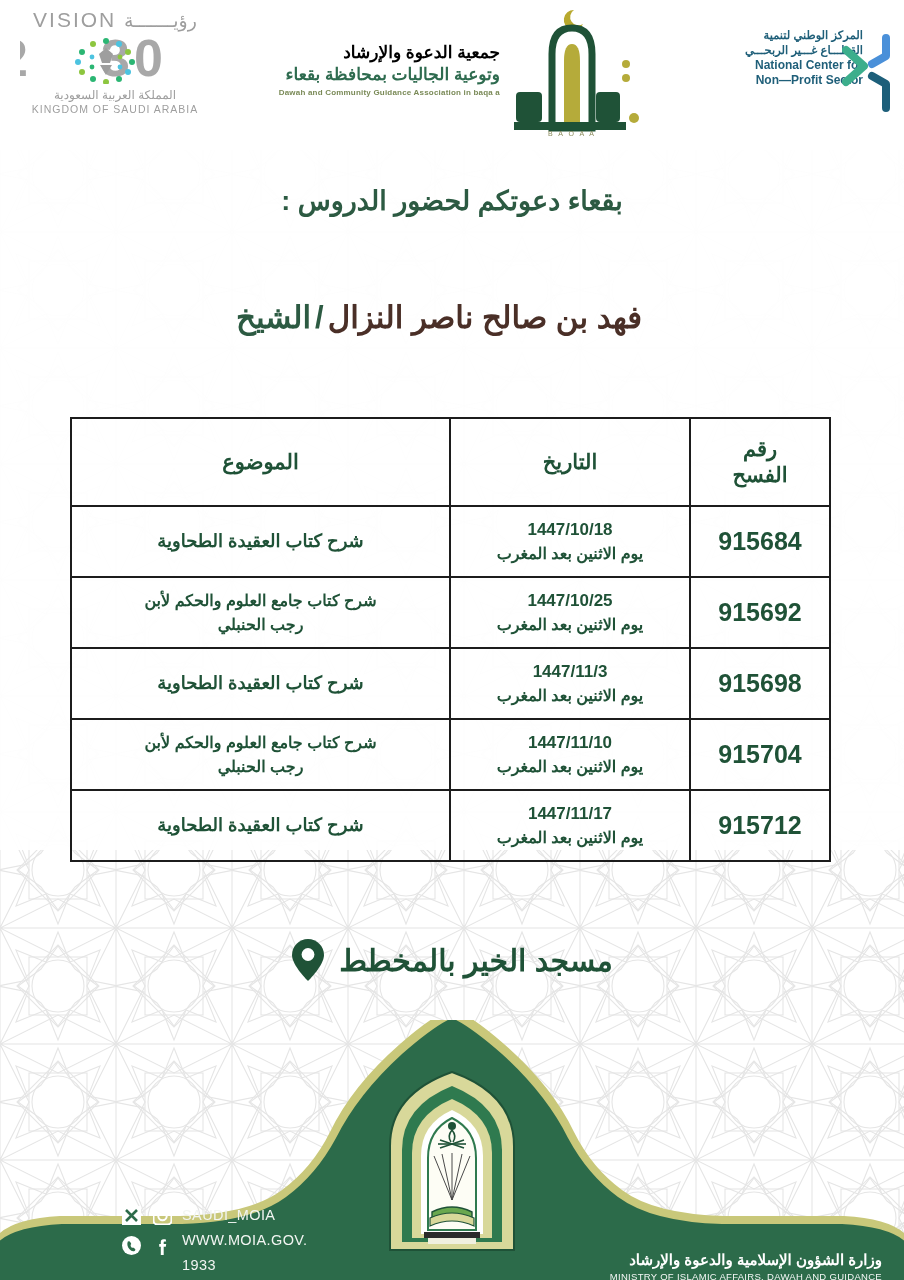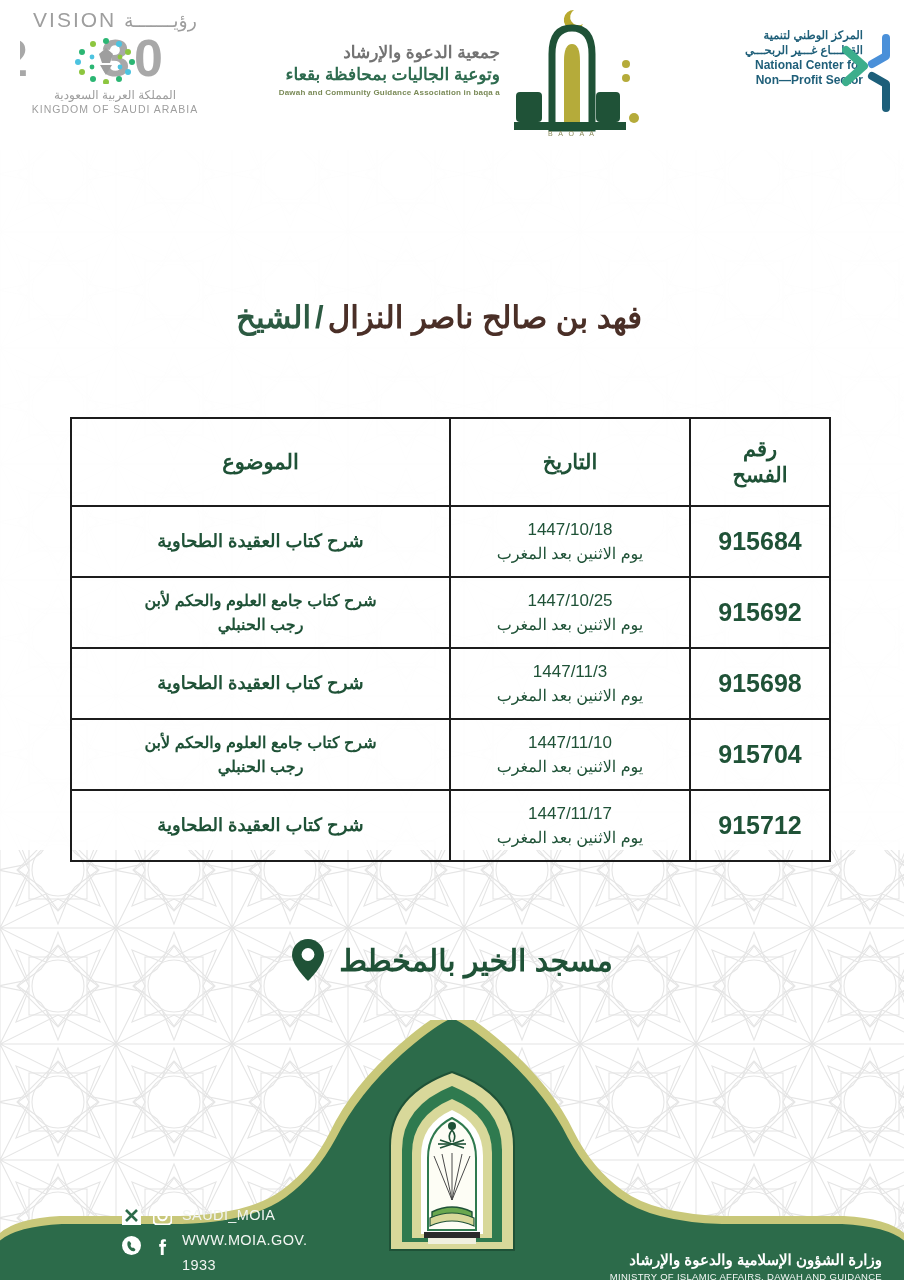--- a/index.html
+++ b/index.html
@@ -47,21 +47,21 @@
   .v-kingdom{
     position:absolute;left:0;top:80px;width:190px;text-align:center;
     color:#9e9e9e;font-size:12px;line-height:14px;
   }
   .v-kingdom .en{font-size:10.5px;letter-spacing:1px;}
 
   .baqaa-text{
     position:absolute;right:150px;top:36px;width:230px;
     text-align:right;color:#2e6b4f;direction:rtl;
   }
-  .baqaa-text .l1{font-size:17px;font-weight:700;line-height:22px;color:#737373;}
+  .baqaa-text .l1{font-size:17px;font-weight:700;line-height:22px;color:#000000;}
   .baqaa-text .l2{font-size:17px;font-weight:700;line-height:22px;color:#2e6b4f;text-align:right;}
   .baqaa-text .l3{font-size:8px;font-weight:600;letter-spacing:.2px;color:#7a8a57;direction:ltr;text-align:right;margin-top:2px;}
   .baqaa-mark{position:absolute;right:0;top:0;width:140px;height:130px;}
 
   .ncnp-text{
     position:absolute;right:32px;top:0;width:160px;text-align:right;direction:rtl;
   }
   .ncnp-text .ar{color:#1f5f79;font-size:11.5px;font-weight:700;line-height:15px;}
   .ncnp-text .en{color:#1f5f79;font-size:12px;font-weight:700;line-height:15px;direction:ltr;text-align:right;}
   .ncnp-mark{position:absolute;right:-5px;top:6px;width:58px;height:78px;}
@@ -99,21 +99,21 @@
     padding:4px 2px;color:#1f5237;
   }
   col.c-num{width:140px;}
   col.c-date{width:240px;}
   col.c-subj{width:379px;}
 
   th.h-num,th.h-date,th.h-subj{
     font-size:21px;font-weight:700;line-height:26px;height:78px;color:#1f5237;
   }
   td.v-num{font-size:25px;font-weight:700;color:#1f5237;}
-  td.v-date{font-size:17px;font-weight:400;line-height:24px;color:#1f5237;}
+  td.v-date{font-size:17px;font-weight:700;line-height:24px;color:#1f5237;}
   td.v-date .d2{font-size:16px;}
   td.v-subj{font-size:18px;font-weight:700;line-height:25px;color:#1f5237;}
   td.v-subj.small{font-size:16px;line-height:24px;}
   tr.row{height:71px;}
 
   
   .location{
     position:absolute;left:0;top:938px;width:904px;
     text-align:center;z-index:3;direction:rtl;
     display:flex;align-items:center;justify-content:center;gap:14px;
@@ -251,20 +251,21 @@
         <svg width="58" height="78" viewBox="0 0 58 78" xmlns="http://www.w3.org/2000/svg">
           <path d="M4 16 L22 32 L4 48" fill="none" stroke="#3cae8c" stroke-width="8" stroke-linecap="round" stroke-linejoin="round"></path>
           <path d="M44 4 L44 22 L30 30" fill="none" stroke="#4a90d9" stroke-width="8" stroke-linecap="round" stroke-linejoin="round"></path>
           <path d="M30 42 L44 50 L44 74" fill="none" stroke="#1d5f7a" stroke-width="8" stroke-linecap="round" stroke-linejoin="round"></path>
         </svg>
       </div>
     </div>
   </div>
 
   <div class="headline">
+    <div>بقعاء دعوتكم لحضور الدروس :</div>
   </div>
 
   <div class="sheikh">
     <span class="name">فهد بن صالح ناصر النزال</span><span class="slash">/</span><span class="title">الشيخ</span>
   </div>
 
   <div class="table-wrap">
     <table class="sched">
       <colgroup>
         <col class="c-num">

